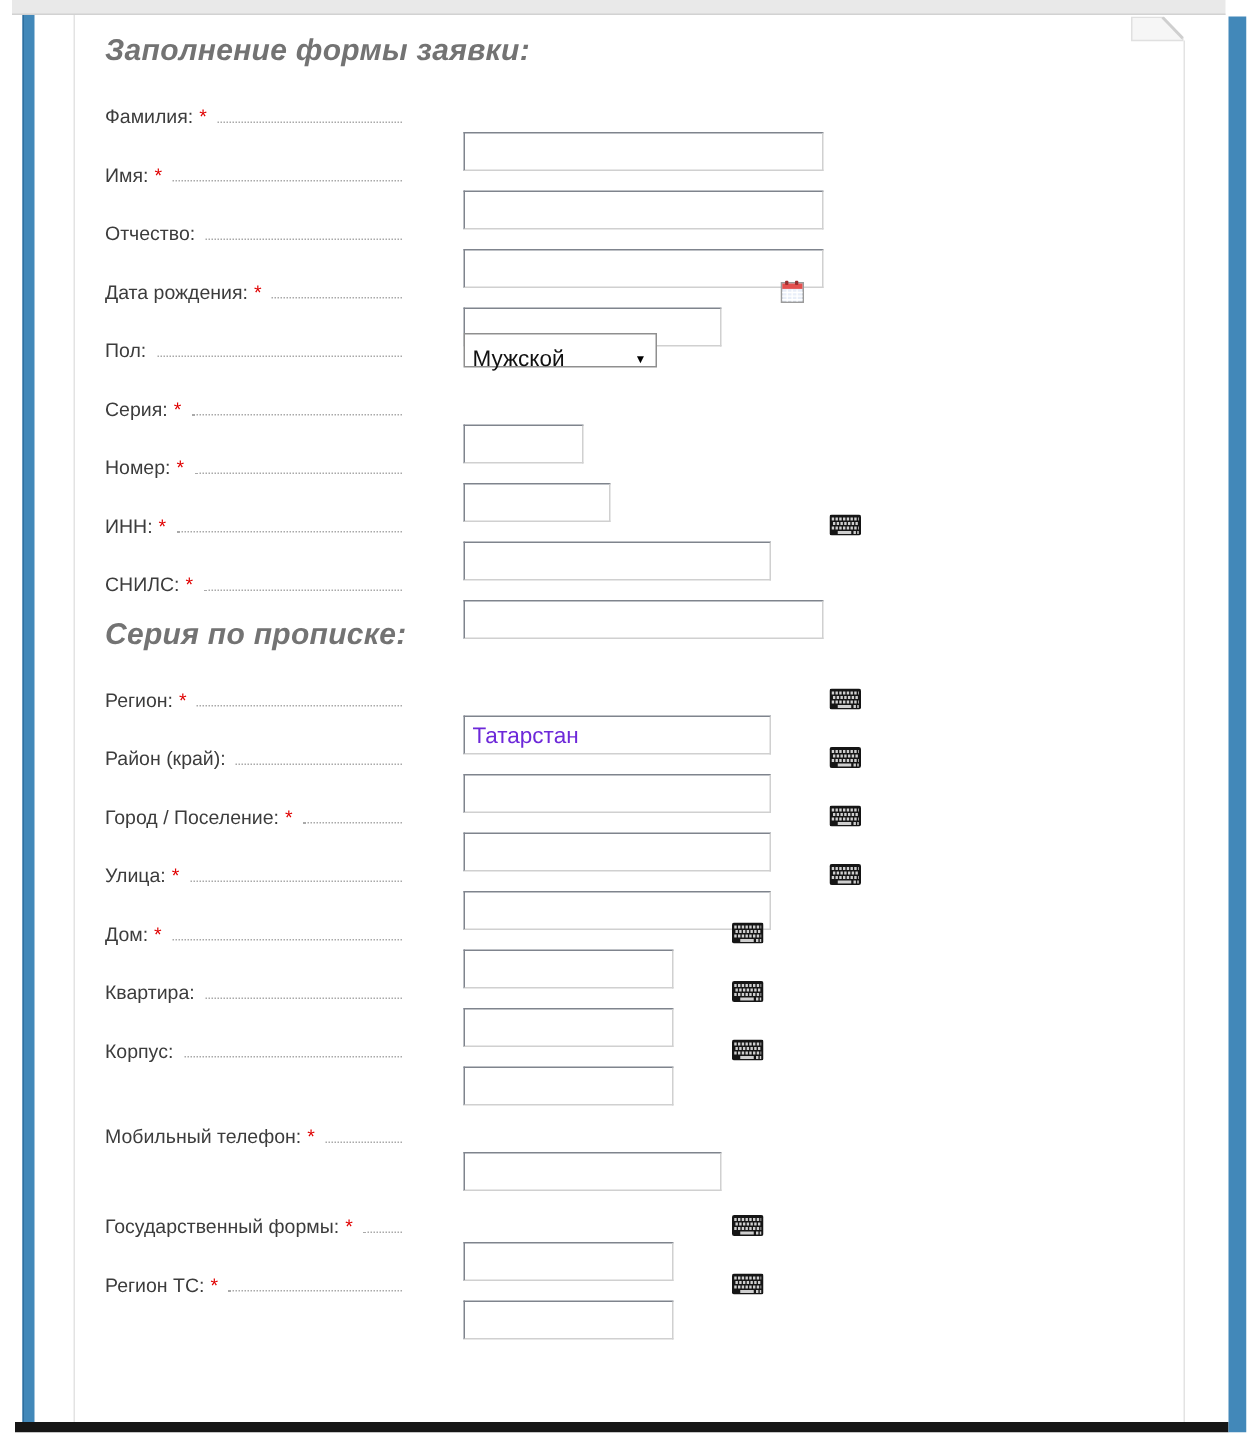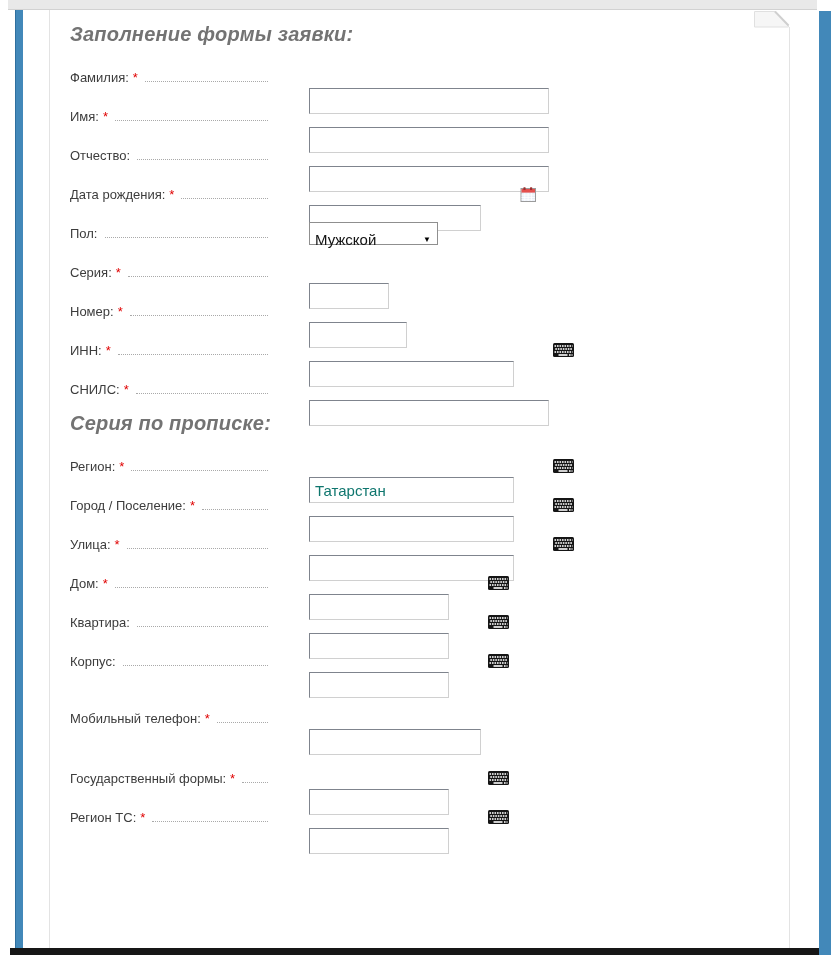--- a/index.html
+++ b/index.html
@@ -46,21 +46,21 @@
   }
   .req-mark { color:#e00000; margin-left:4px; font-size:13px; }
   .leader {
     flex:1 1 auto; min-width:6px; height:1px;
     border-bottom:1px dotted #a9a9a9; margin:7px 8px 0 7px;
   }
   .text-input {
     height:26px; box-sizing:border-box; background:#fff;
     border:1px solid; border-color:#7f848d #d0d0d0 #d0d0d0 #7f848d;
     font-family:"Liberation Sans","DejaVu Sans",sans-serif;
-    font-size:15px; color:#0f766e; padding:0 5px; outline:none;margin-top:48px;
+    font-size:15px; color:#6d28d9; padding:0 5px; outline:none;margin-top:48px;
   }
   .select-box {
     height:23px; box-sizing:border-box; background:#fff;
     border:1px solid #8f8f8f; display:flex; align-items:center;
     justify-content:space-between; padding:12px 6px 0 5px; cursor:default;
   }
   .select-value { font-size:15px; color:#111; }
   .select-arrow { font-size:8px; color:#000; margin-left:10px; }
   .icon-btn { display:inline-flex; align-items:center; margin-left:6px; cursor:pointer; }
   .row-gap { width:100%; }
@@ -198,20 +198,39 @@
             <line x1="2.3" y1="6" x2="19.5" y2="6" stroke-dasharray="1.6,0.9"></line>
             <line x1="1.5" y1="9" x2="19.5" y2="9" stroke-dasharray="1.6,0.9"></line>
             <line x1="5.5" y1="12" x2="14.5" y2="12"></line>
             <line x1="16" y1="12" x2="19.5" y2="12" stroke-dasharray="1.6,0.9"></line>
           </g>
         </svg>
       </span>
     </div>
     <div class="row">
       <div class="label-area">
+        <span>Район (край):</span>
+        <span class="leader"></span>
+      </div>
+      <input type="text" class="text-input" style="width: 205px;">
+      <span class="icon-btn">
+        <svg width="21" height="14" viewBox="0 0 21 14">
+          <rect width="21" height="14" rx="1.5" fill="#151515"></rect>
+          <g stroke="#cfcfcf" stroke-width="2">
+            <line x1="1.5" y1="3" x2="19.5" y2="3" stroke-dasharray="1.6,0.9"></line>
+            <line x1="2.3" y1="6" x2="19.5" y2="6" stroke-dasharray="1.6,0.9"></line>
+            <line x1="1.5" y1="9" x2="19.5" y2="9" stroke-dasharray="1.6,0.9"></line>
+            <line x1="5.5" y1="12" x2="14.5" y2="12"></line>
+            <line x1="16" y1="12" x2="19.5" y2="12" stroke-dasharray="1.6,0.9"></line>
+          </g>
+        </svg>
+      </span>
+    </div>
+    <div class="row">
+      <div class="label-area">
         <span>Город / Поселение:</span>
         <span class="req-mark">*</span>
         <span class="leader"></span>
       </div>
       <input type="text" class="text-input" style="width: 205px;">
       <span class="icon-btn">
         <svg width="21" height="14" viewBox="0 0 21 14">
           <rect width="21" height="14" rx="1.5" fill="#151515"></rect>
           <g stroke="#cfcfcf" stroke-width="2">
             <line x1="1.5" y1="3" x2="19.5" y2="3" stroke-dasharray="1.6,0.9"></line>

